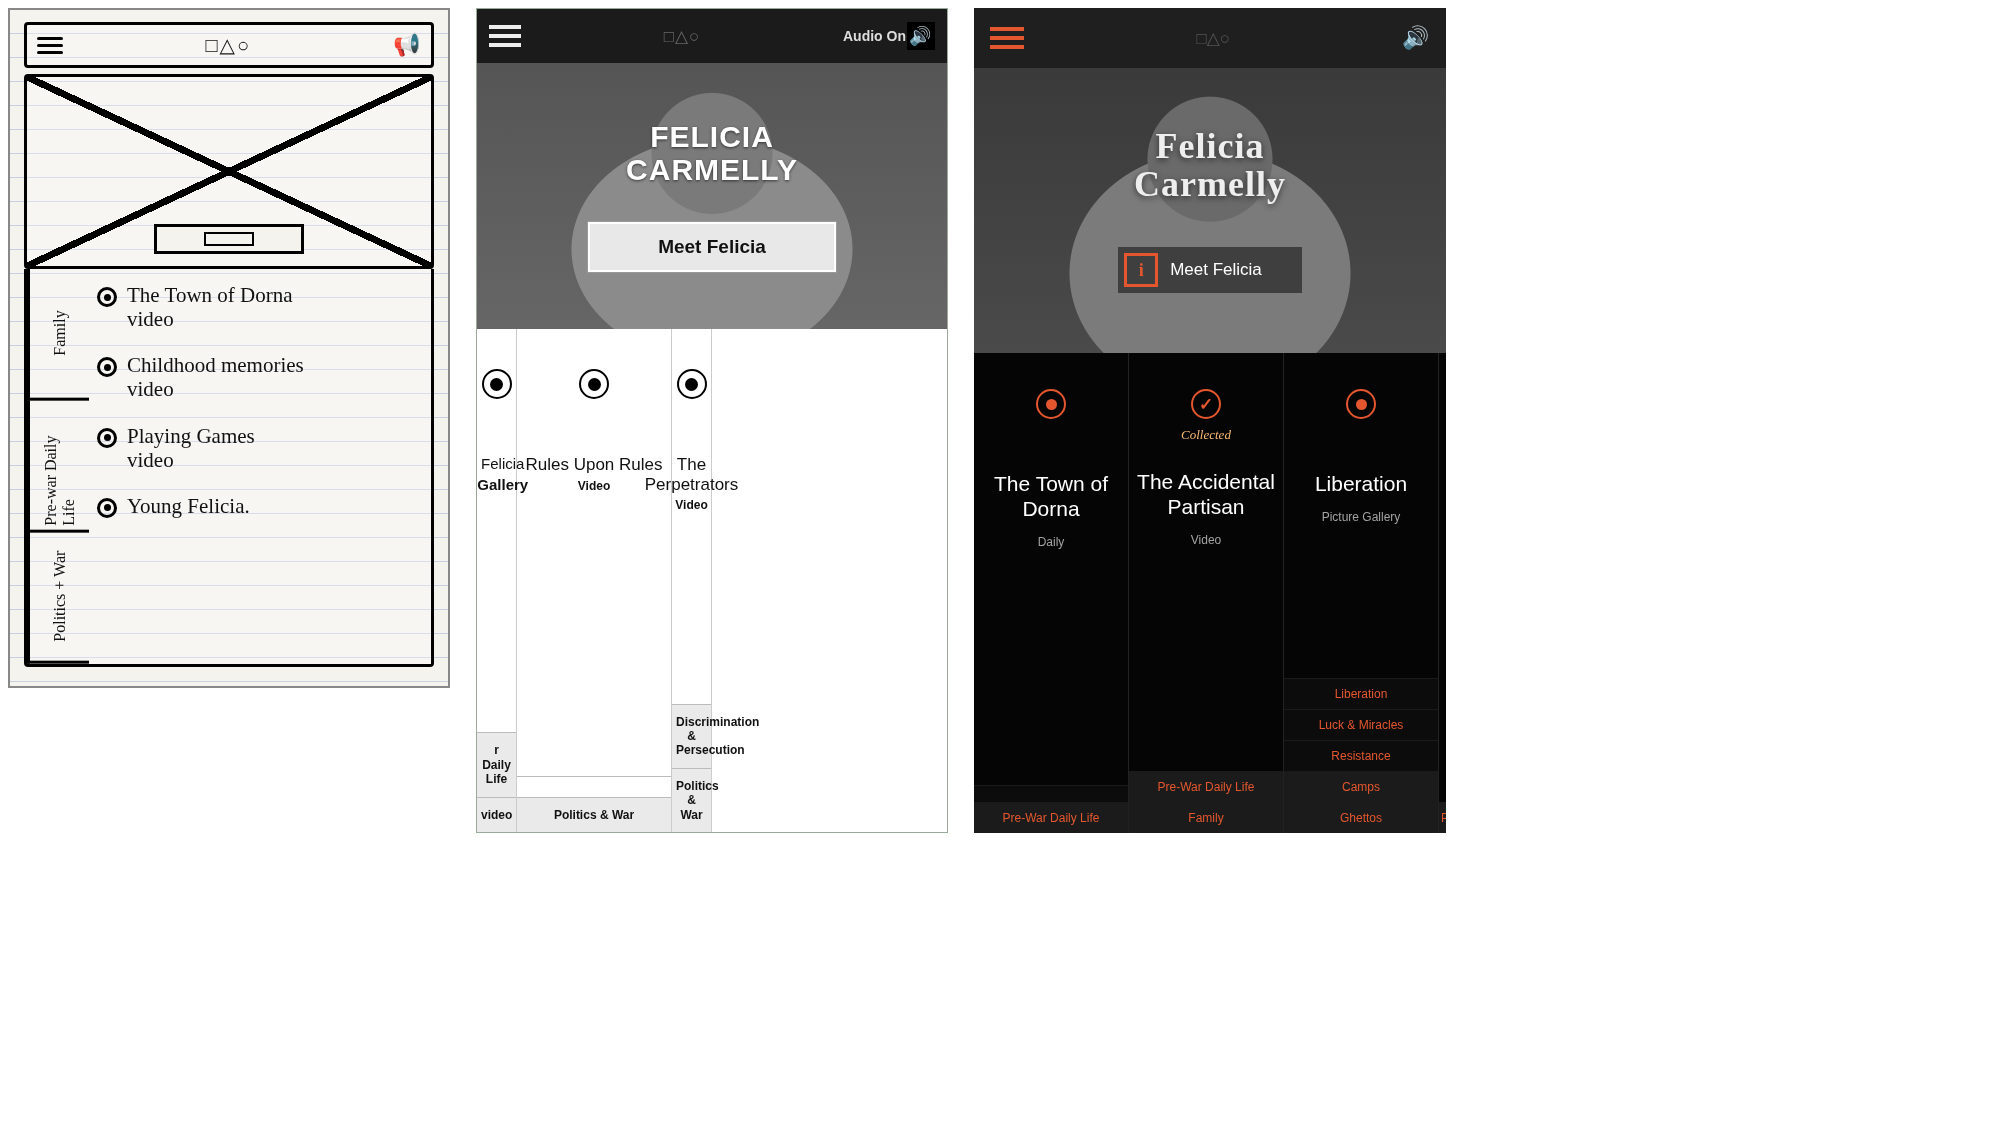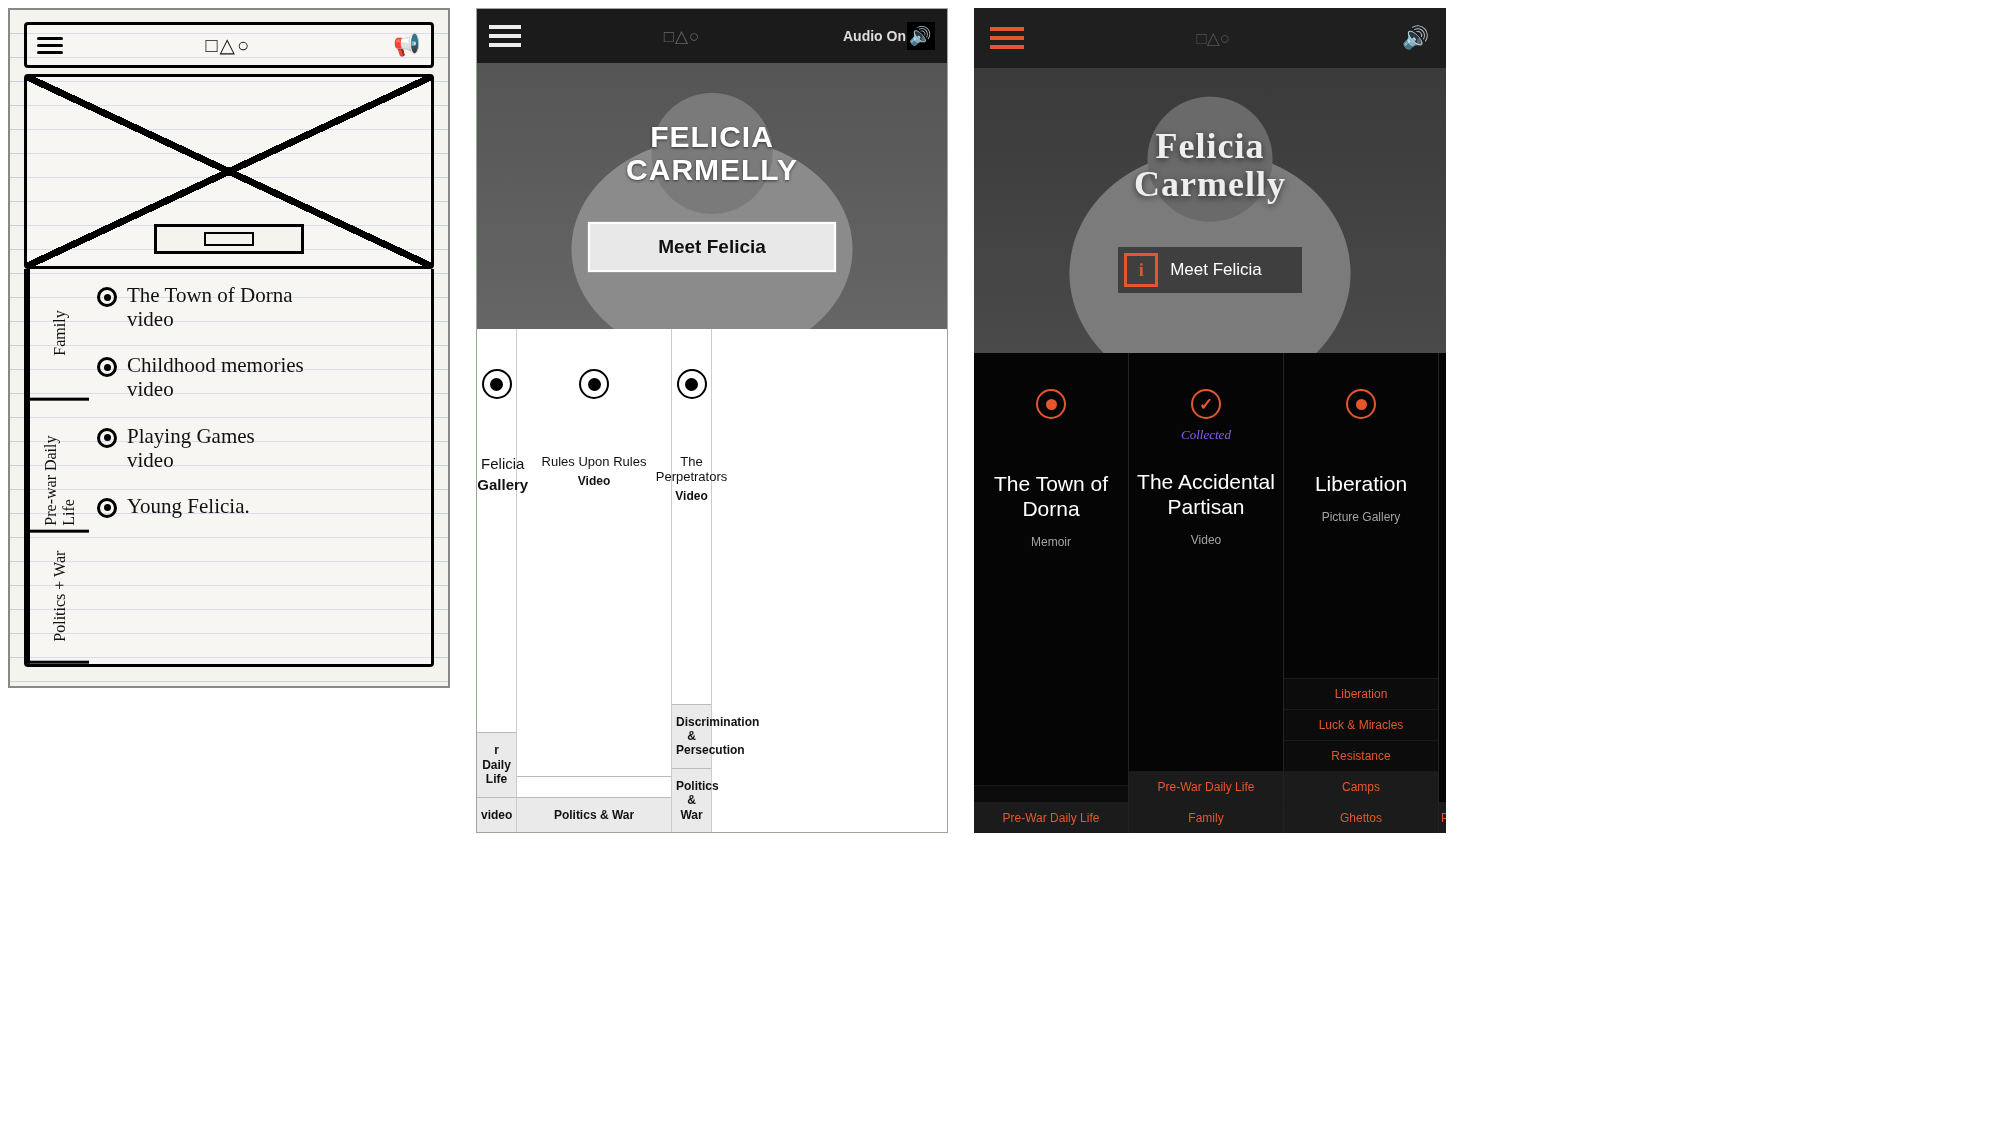--- a/index.html
+++ b/index.html
@@ -110,21 +110,21 @@
     flex:1;display:flex;overflow:hidden;background:#fff;
   }
   .mockA .card{
     flex:none;width:155px;border-right:1px solid #ccc;display:flex;flex-direction:column;align-items:center;padding-top:40px;
     position:relative;
   }
   .mockA .card:first-child{width:40px;padding-top:40px;margin-left:-0px;}
   .mockA .card:last-child{width:40px;}
   .mockA .card .dot{width:30px;height:30px;border:2px solid #000;border-radius:50%;display:flex;align-items:center;justify-content:center;margin-bottom:56px;}
   .mockA .card .dot::after{content:"";width:13px;height:13px;background:#000;border-radius:50%;}
-  .mockA .card h3{font-size:13px;font-weight:500;text-align:center;padding:0 6px;line-height:1.15;}
+  .mockA .card h3{font-size:17px;font-weight:500;text-align:center;padding:0 6px;line-height:1.15;}
   .mockA .card .type{font-size:12px;font-weight:700;margin-top:4px;}
   .mockA .card .tags{margin-top:auto;width:100%;}
   .mockA .card .tags div{
     border-top:1px solid #bbb;font-size:12px;font-weight:700;text-align:center;
     padding:10px 4px;background:#eaeaea;line-height:1.2;
   }
   .mockA .card .tags div.dk{background:#8f8f8f;color:#fff;}
   .mockA .card.partial h3,.mockA .card.partial .type{font-size:15px;white-space:nowrap;}
 
   
@@ -157,21 +157,21 @@
   .mockB .hero .meet span{font-size:17px;color:#fff;}
   .mockB .cards{flex:1;display:flex;background:#050505;overflow:hidden;}
   .mockB .card{
     width:155px;flex:none;border-right:1px solid #222;display:flex;flex-direction:column;align-items:center;padding-top:36px;position:relative;
   }
   .mockB .card .dot{
     width:30px;height:30px;border:2px solid #e4572e;border-radius:50%;display:flex;align-items:center;justify-content:center;color:#e4572e;margin-bottom:8px;
   }
   .mockB .card .dot.fill::after{content:"";width:11px;height:11px;background:#e4572e;border-radius:50%;}
   .mockB .card .dot.check::after{content:"✓";font-size:17px;font-weight:900;}
-  .mockB .card .coll{color:#8b5cf6;font-style:italic;font-size:13px;font-family:Georgia,serif;margin-bottom:26px;}
+  .mockB .card .coll{color:#fdba74;font-style:italic;font-size:13px;font-family:Georgia,serif;margin-bottom:26px;}
   .mockB .card .sp{height:44px;}
   .mockB .card h3{font-size:21px;text-align:center;padding:0 8px;line-height:1.2;font-weight:400;color:#fff;}
   .mockB .card .type{font-size:12px;color:#a3a3a3;margin-top:14px;}
   .mockB .card .tags{margin-top:auto;width:100%;}
   .mockB .card .tags div{
     border-top:1px solid #1a1a1a;font-size:12px;text-align:center;padding:8px 4px;color:#e4572e;background:#0c0c0c;
   }
   .mockB .card .tags div.hl{background:#1b1b1b;}
 </style>
 </head>
@@ -285,21 +285,21 @@
       <div class="i">i</div>
       <span>Meet Felicia</span>
     </div>
   </div>
   <div class="cards">
 
     <div class="card">
       <div class="dot fill"></div>
       <div class="sp"></div>
       <h3>The Town of Dorna</h3>
-      <div class="type">Memoir</div>
+      <div class="type">Daily</div>
       <div class="tags">
         <div style="visibility:hidden">.</div>
         <div style="visibility:hidden">.</div>
         <div style="visibility:hidden">.</div>
         <div style="color:#888"></div>
         <div class="hl">Pre-War Daily Life</div>
       </div>
     </div>
 
     <div class="card">

